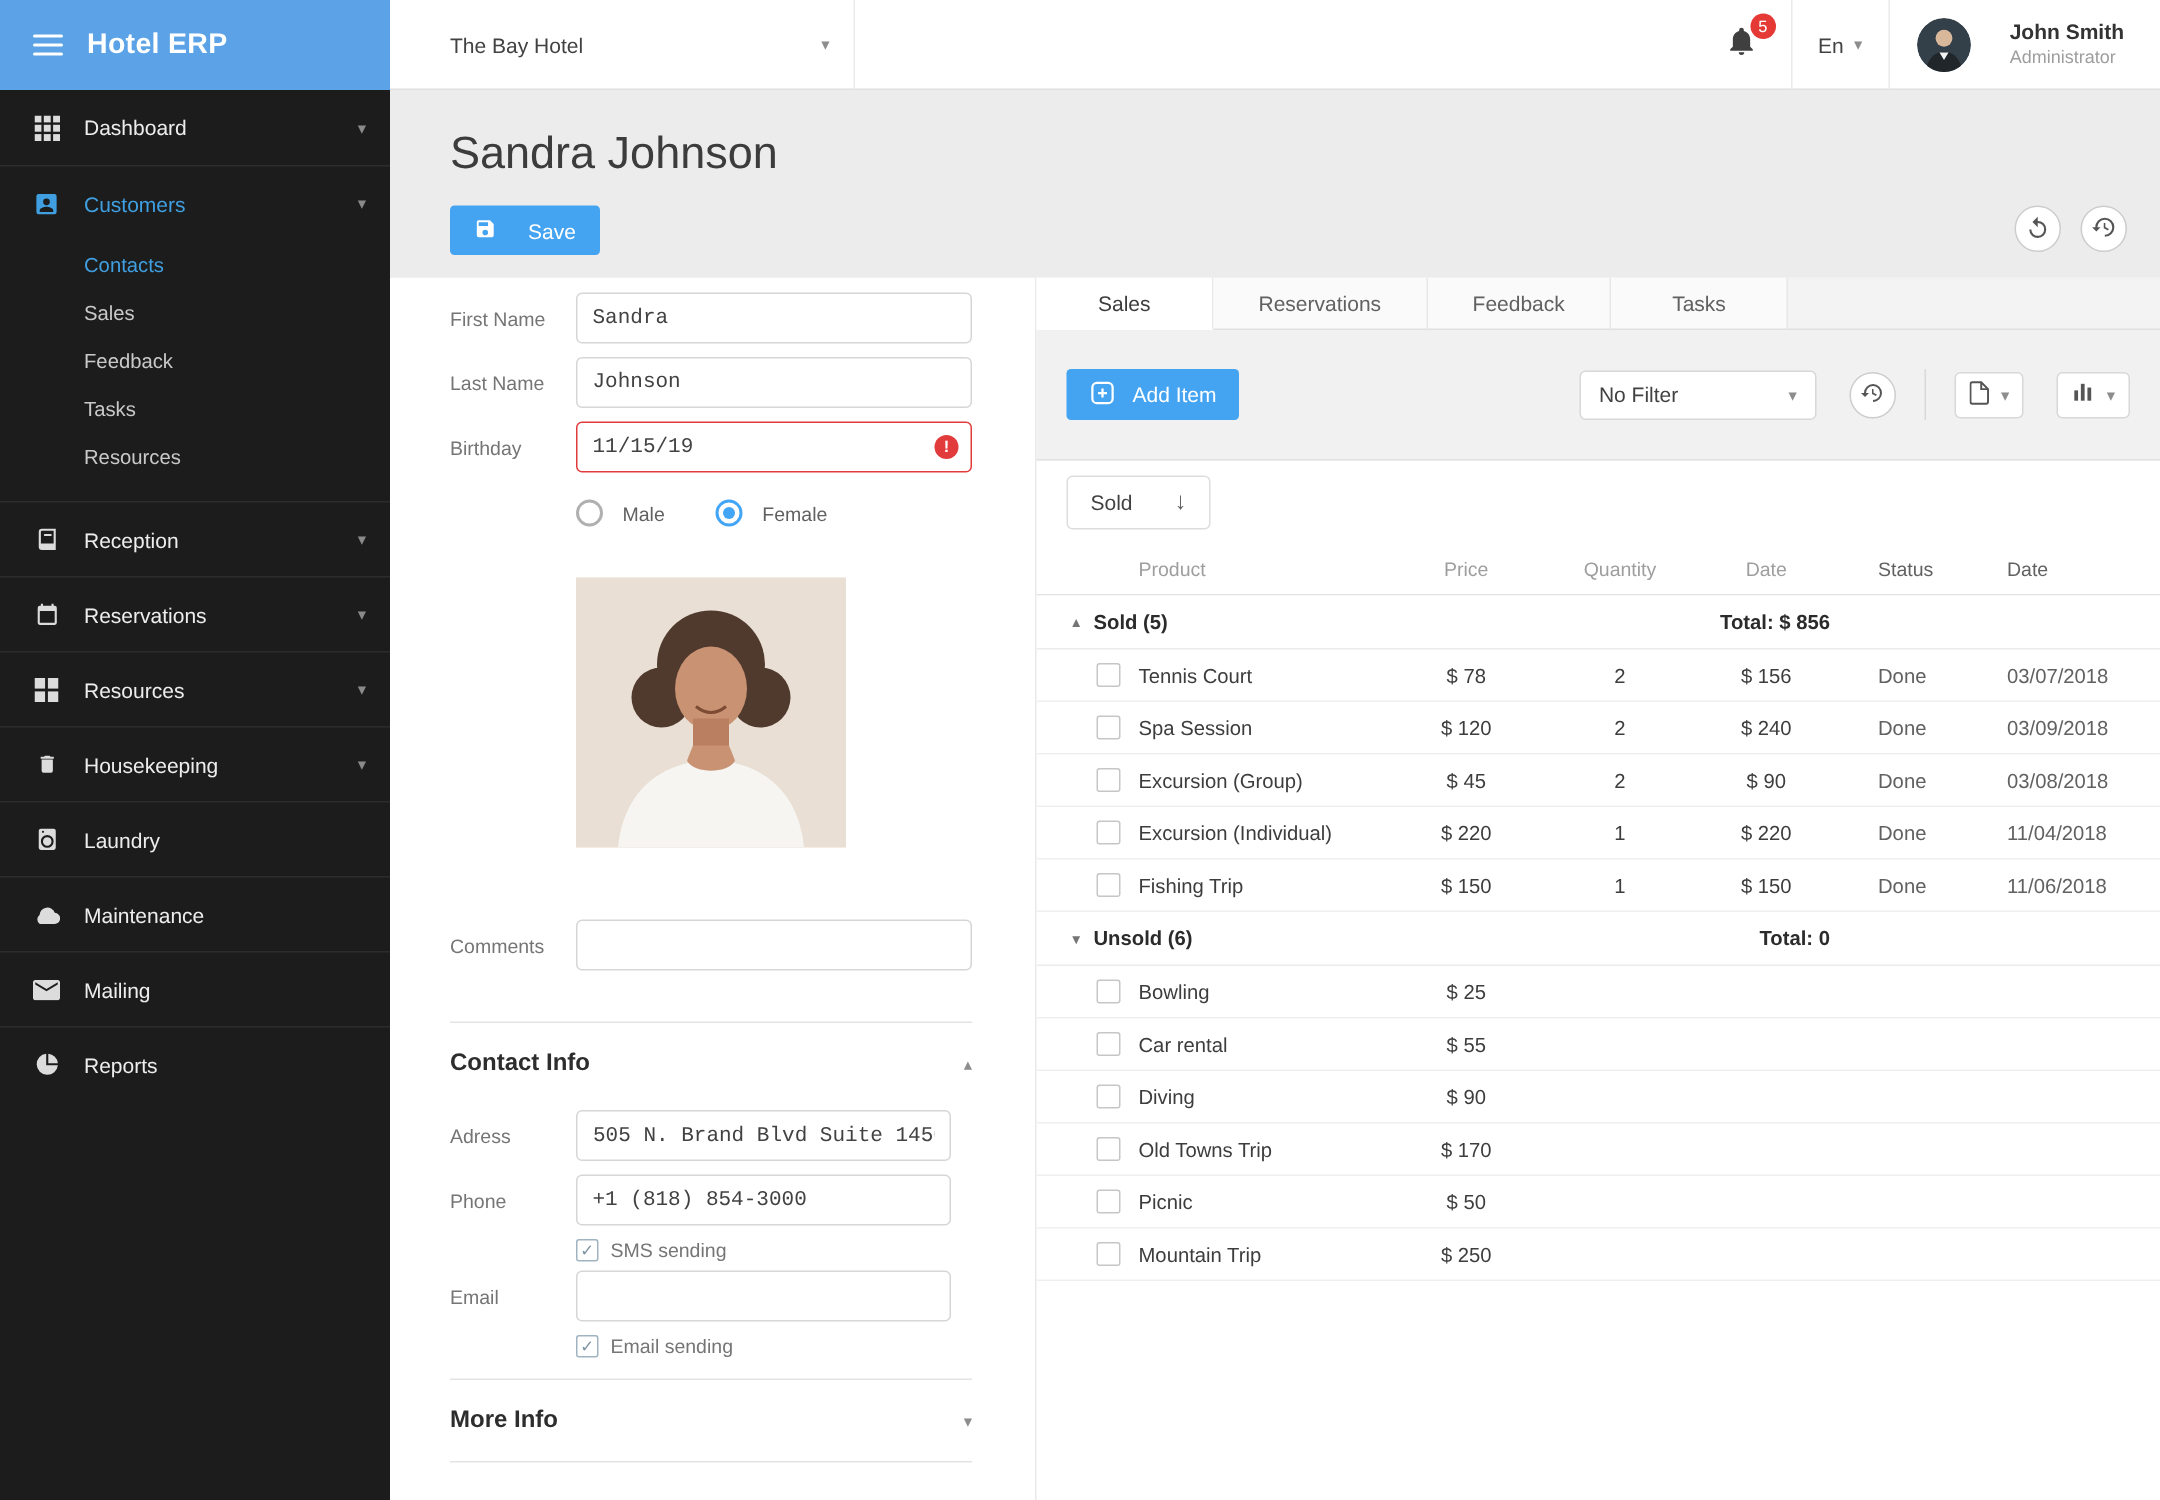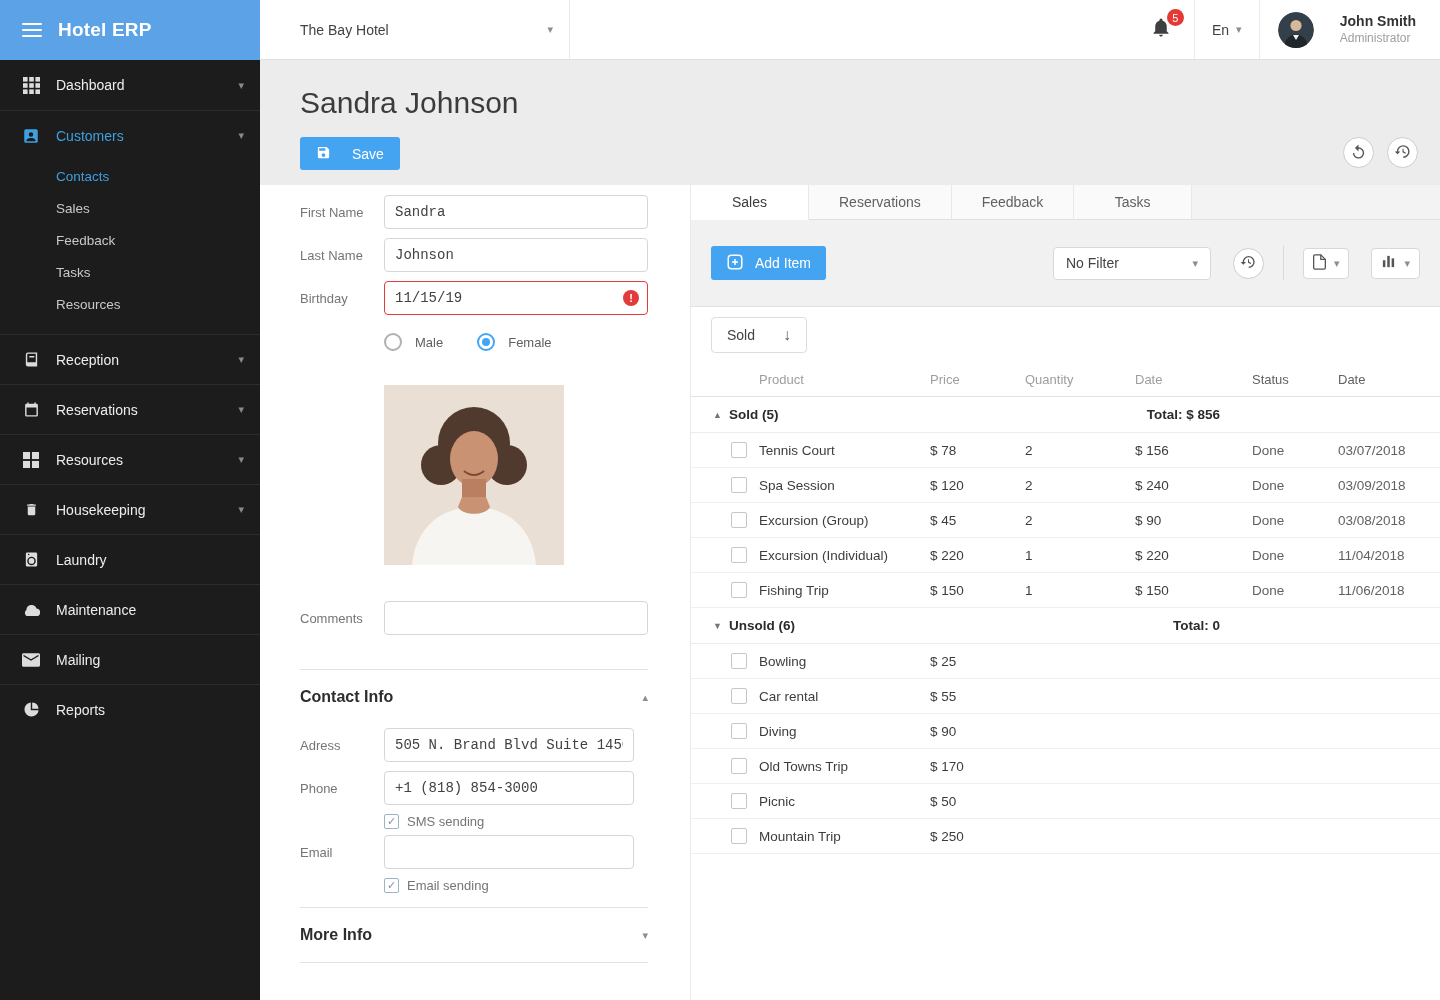--- a/index.html
+++ b/index.html
@@ -61,21 +61,21 @@
   .field input.narrow{width:250px}
   .input-wrap{position:relative;display:inline-block}
   .input-wrap.error input{border-color:#e23b3b}
   .err-ic{position:absolute;right:9px;top:9px;width:16px;height:16px;border-radius:50%;background:#e23b3b;color:#fff;font-size:11px;font-weight:bold;display:flex;align-items:center;justify-content:center}
   .radio-row{margin:18px 0 0 84px;display:flex;gap:34px;align-items:flex-start}
   .radio-opt{display:flex;align-items:center;gap:13px;font-size:13px;color:#616161;cursor:pointer}
   .radio{width:18px;height:18px;border-radius:50%;border:2px solid #b0b0b0;display:inline-block;position:relative;background:#fff}
   .radio.checked{border-color:#42a5f5}
   .radio.checked::after{content:"";position:absolute;left:3px;top:3px;right:3px;bottom:3px;border-radius:50%;background:#42a5f5}
   .photo{width:180px;height:180px;margin:34px 0 0 84px;overflow:hidden;background:#e9dfd4}
-  .comments{margin-top:36px}
+  .comments{margin-top:48px}
   .section{border-top:1px solid #e3e3e3;margin-top:34px;padding-top:18px}
   .section.more{margin-top:14px;border-bottom:1px solid #e3e3e3;padding-bottom:18px}
   .section-header{display:flex;align-items:center;justify-content:space-between;font-size:16px;font-weight:bold;color:#2d2d2d;cursor:pointer}
   .section-fields{margin-top:22px}
   .chk-row{margin:6px 0 6px 84px;display:flex;align-items:center;gap:8px;font-size:13px;color:#757575}
   .chk{width:15px;height:15px;border:1px solid #9fb3c0;border-radius:2px;background:#fff;color:#7d93a2;font-size:11px;display:flex;align-items:center;justify-content:center;cursor:pointer}
 
   
   .tab-panel{flex:1;min-width:0;border-left:1px solid #e9e9e9;display:flex;flex-direction:column}
   .tabs{height:35px;display:flex;flex-shrink:0}
@@ -90,21 +90,21 @@
   .icon-dd{height:31px;background:#fff;border:1px solid #d8d8d8;border-radius:4px;display:flex;align-items:center;gap:8px;padding:0 9px;cursor:pointer}
   .icon-dd + .icon-dd{margin-left:22px}
   .sort-row{height:56px;display:flex;align-items:center;padding:0 20px;flex-shrink:0}
   .sort-chip{height:36px;min-width:96px;display:flex;align-items:center;justify-content:space-between;gap:16px;padding:0 15px;background:#fff;border:1px solid #ddd;border-radius:4px;font-size:14px;color:#424242;cursor:pointer;font-family:inherit}
   .sort-chip .arr{color:#616161;font-size:16px}
 
   
   .table{flex:1;overflow:hidden}
   .grid-row{display:grid;grid-template-columns:68px minmax(0,1fr) 95px 110px 85px 90px 110px;align-items:center;height:35px;border-bottom:1px solid #efefef;font-size:13.5px;color:#3d3d3d;padding-right:20px}
   .grid-row.head{height:34px;color:#9e9e9e;font-size:13px;border-bottom:1px solid #e3e3e3}
-  .col-r{text-align:left}
+  .col-r{text-align:center}
   .status-cell{padding-left:32px;color:#616161}
   .date-cell{padding-left:28px;color:#616161}
   .cb{width:16px;height:16px;border:1px solid #c6c6c6;border-radius:2px;background:#fff;margin-left:40px;display:block;cursor:pointer}
   .group-row{display:flex;align-items:center;height:36px;padding:0 20px 0 22px;border-bottom:1px solid #ececec;background:#fff}
   .g-arrow{width:16px;font-size:9px;color:#757575;cursor:pointer}
   .g-name{font-weight:bold;font-size:13.5px;color:#2b2b2b}
   .g-total{margin-left:auto;font-weight:bold;font-size:13.5px;color:#2b2b2b}
   .g-pad{width:200px;flex-shrink:0}
 </style>
 </head>

